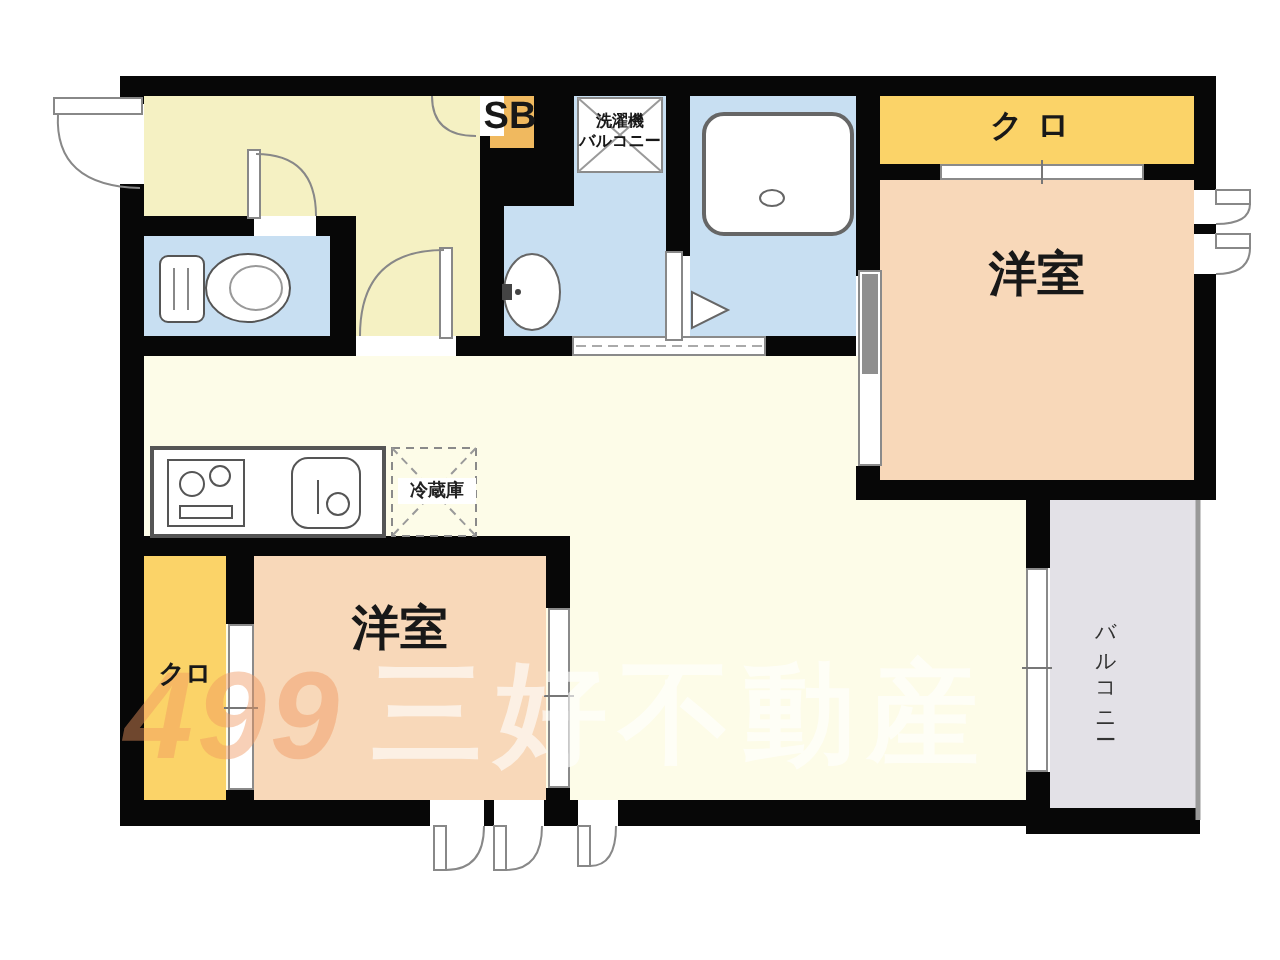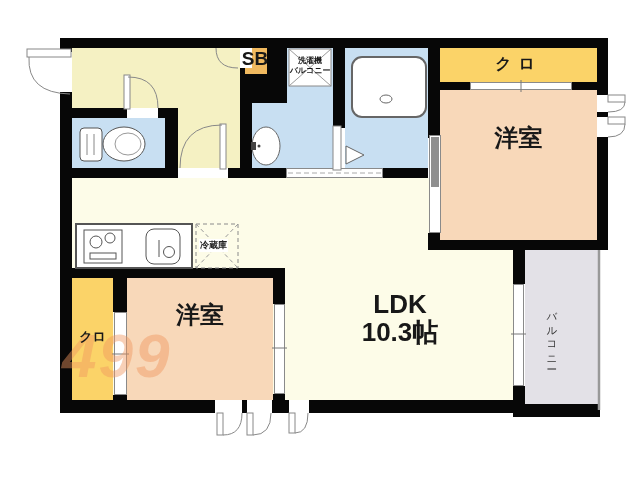--- a/index.html
+++ b/index.html
@@ -168,35 +168,32 @@
     <path d="M 521 80 V 92" stroke="#777" fill="none"></path>
     <path d="M 112 354 H 129" stroke="#777" fill="none"></path>
     <path d="M 272 348 H 287" stroke="#777" fill="none"></path>
     <path d="M 511 334 H 526" stroke="#777" fill="none"></path>
     <path d="M 288 173 H 381" stroke="#aaa" stroke-dasharray="5 3" fill="none"></path>
     <path d="M 599 250 V 410" stroke="#999" stroke-width="2.5" fill="none"></path>
   </svg>
 
   <div id="watermark" style="left:62px;top:320px;">
     <span id="wm-logo">499</span>
+    <span id="wm-text">三好不動産</span>
   </div>
 
   <div class="lbl" style="left:238px;top:49px;width:34px;font-size:19px;">SB</div>
   <div class="lbl" style="left:289px;top:56px;width:42px;font-size:8px;line-height:1.2;z-index:6;">
     <div>洗濯機</div>
     <div>バルコニー</div>
   </div>
   <div class="lbl" style="left:440px;top:55px;width:157px;font-size:16px;letter-spacing:7px;">クロ</div>
   <div class="lbl" style="left:440px;top:125px;width:157px;font-size:24px;">
     <div>洋室</div>
   </div>
-  <div class="chip" style="left:199px;top:239px;width:29px;height:13px;font-size:9px;">冷蔵庫</div>
-  <div class="lbl" style="left:328px;top:290px;width:144px;font-size:26px;">
-    <div>LDK</div>
-    <div>10.3帖</div>
-  </div>
+  <div class="chip" style="left:199px;top:239px;width:39px;height:13px;font-size:9px;">冷蔵庫</div>
   <div class="lbl" style="left:127px;top:302px;width:146px;font-size:24px;">
     <div>洋室</div>
   </div>
   <div class="lbl" style="left:72px;top:330px;width:41px;font-size:13px;">クロ</div>
   <div class="lbl vtext" style="left:546px;top:278px;height:115px;font-size:10.5px;font-weight:normal;color:#333;letter-spacing:3px;">バルコニー</div>
 
 </div>
 
 </body></html>

